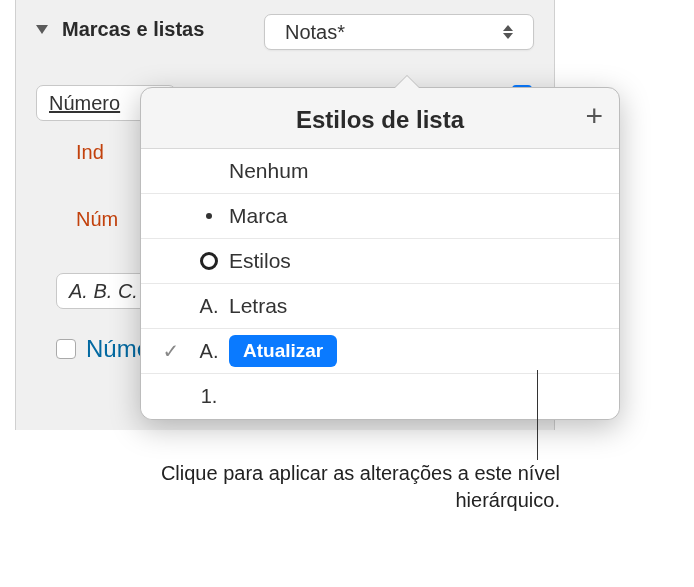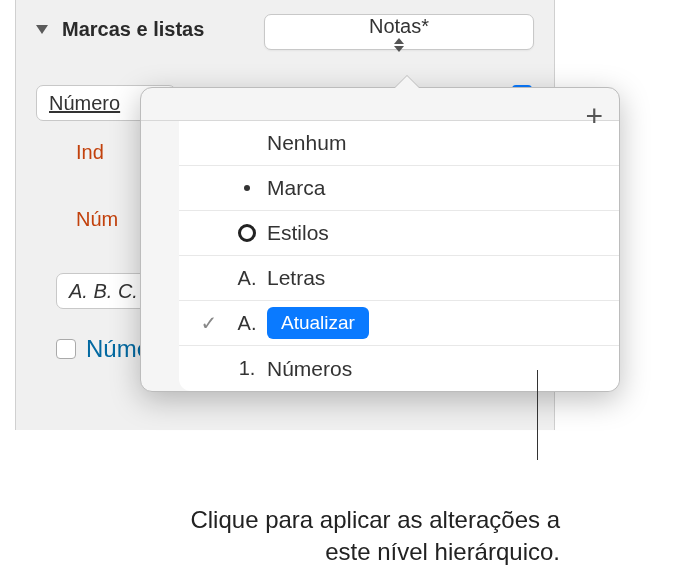--- a/index.html
+++ b/index.html
@@ -52,21 +52,20 @@
       background: #fff;
       border: 1px solid #c8c8c8;
       border-radius: 7px;
       display: flex;
       align-items: center;
       padding: 0 20px;
       font-size: 20px;
       color: #333;
       justify-content: space-between;
       box-shadow: 0 1px 2px rgba(0,0,0,0.05);
-      flex-direction: column;
     }
     .chev {
       display: flex;
       flex-direction: column;
       gap: 2px;
       align-items: center;
     }
     .chev::before {
       content: "";
       width: 0;
@@ -179,21 +178,20 @@
       font-size: 30px;
       font-weight: 300;
       color: #555;
       line-height: 24px;
     }
     .style-list {
       background: #fff;
       border-bottom-left-radius: 12px;
       border-bottom-right-radius: 12px;
       overflow: hidden;
-      margin-left: 38px;
     }
     .style-item {
       display: flex;
       align-items: center;
       height: 45px;
       border-bottom: 1px solid #e8e8e8;
       padding: 0 16px 0 12px;
       font-size: 21px;
       color: #333;
       position: relative;
@@ -228,43 +226,42 @@
       border: 3px solid #222;
       border-radius: 50%;
     }
     .style-label {
       flex: 1;
     }
     .update-btn {
       background: #0a7aff;
       color: #fff;
       font-size: 19px;
-      font-weight: 400;
+      font-weight: 700;
       padding: 5px 14px;
       border-radius: 6px;
     }
     
     .callout-line {
       position: absolute;
       left: 537px;
       top: 370px;
       width: 1px;
       height: 90px;
       background: #333;
     }
     .callout-text {
       position: absolute;
       left: 160px;
       top: 460px;
       width: 400px;
-      font-size: 24px;
+      font-size: 20px;
       color: #222;
       text-align: right;
       line-height: 1.35;
-      margin-top: 44px;
     }
   </style>
 </head>
 <body>
 
 <div class="panel">
 
   <div class="section-header">
     <div class="disclosure"></div>
     <div class="section-title">Marcas e listas</div>
@@ -299,20 +296,21 @@
   <div class="row" style="margin-top:6px;">
     <div class="checkbox"></div>
     <span style="font-size:24px;color:#0369a1;">Núme</span>
   </div>
 
 </div>
 
 <div class="popover">
   <div class="popover-arrow"></div>
   <div class="popover-header">
+    <div class="popover-title">Estilos de lista</div>
     <div class="plus-btn">+</div>
   </div>
   <div class="style-list" id="style-list">
       <div class="style-item">
         <div class="check-col"></div>
         <div class="icon-col"></div>
         <div class="style-label">Nenhum</div>
       </div>
       <div class="style-item">
         <div class="check-col"></div>
@@ -334,19 +332,18 @@
         <div class="style-label">Letras</div>
       </div>
       <div class="style-item">
         <div class="check-col">✓</div>
         <div class="icon-col">A.</div>
         <div class="update-btn">Atualizar</div>
       </div>
       <div class="style-item">
         <div class="check-col"></div>
         <div class="icon-col">1.</div>
-        <div class="style-label">Números</div>
       </div>
     </div>
 </div>
 
 <div class="callout-line"></div>
 <div class="callout-text">Clique para aplicar as alterações a este nível hierárquico.</div>
 
 </body></html>

